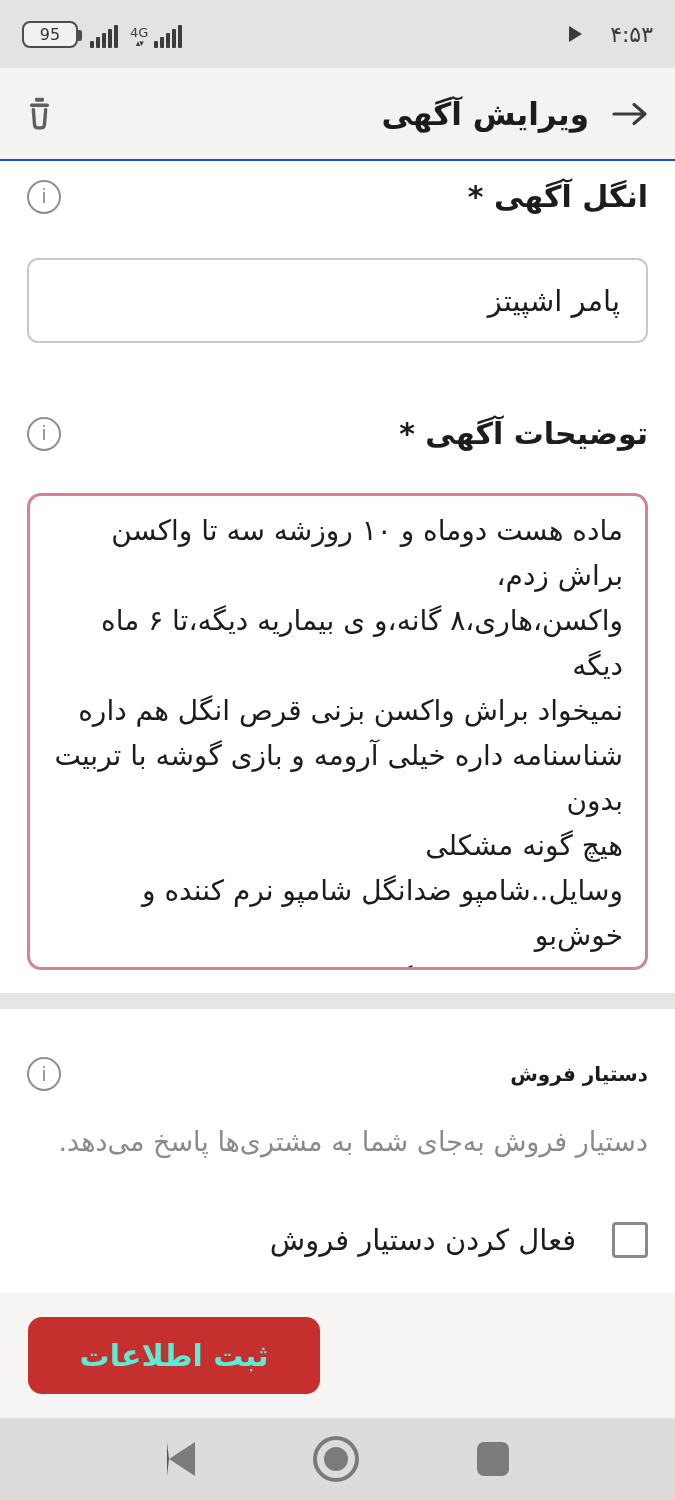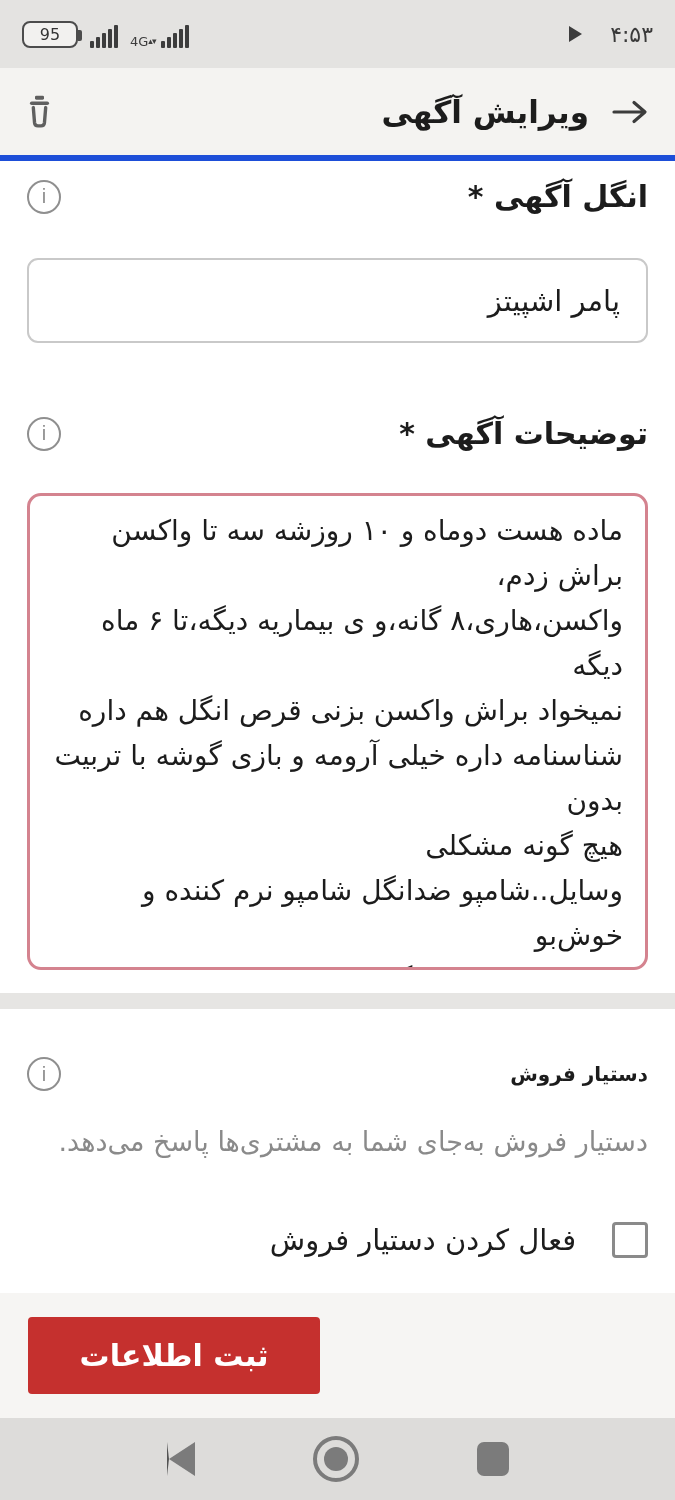--- a/index.html
+++ b/index.html
@@ -25,34 +25,34 @@
   }
   .battery::after {
     content:""; position:absolute; right:-6px; top:7px;
     width:4px; height:11px; background:#4c4c4c; border-radius:0 2px 2px 0;
   }
   .bars { display:flex; align-items:flex-end; gap:2px; }
   .bars i { display:block; width:4px; background:#3d3d3d; border-radius:1px; }
   .bars i:nth-child(1){height:7px} .bars i:nth-child(2){height:11px}
   .bars i:nth-child(3){height:15px} .bars i:nth-child(4){height:19px}
   .bars i:nth-child(5){height:23px}
-  .net-4g { display:flex; flex-direction:row; align-items:center; line-height:1; margin-right:-6px; }
+  .net-4g { display:flex; flex-direction:column; align-items:center; line-height:1; margin-right:-6px; }
   .net-4g .lbl { font-size:13px; color:#3d3d3d; }
   .net-4g .arrows { font-size:9px; color:#3d3d3d; letter-spacing:-1px; }
   .sb-right { display:flex; align-items:center; gap:28px; }
   .play-tri {
     width:0; height:0;
     border-top:8px solid transparent; border-bottom:8px solid transparent;
     border-left:13px solid #3d3d3d;
   }
   .sb-time { font-size:22px; color:#3a3a3a; direction:rtl; }
 
   
   .app-header {
-    height:93px; background:#f4f3f1; border-bottom:6px solid #1d4ed8;
+    height:93px; background:#f4f3f1; border-bottom:2px solid #1d4ed8;
     display:flex; align-items:center; justify-content:space-between;
     padding:0 26px;
   }
   .icon-btn { background:none; border:none; cursor:pointer; display:flex; align-items:center; }
   .hdr-right { display:flex; align-items:center; gap:22px; }
   .hdr-title { font-size:31px; font-weight:bold; color:#1c1c1c; direction:rtl; }
 
   
   .content { background:#fff; flex:1; display:flex; flex-direction:column; }
   .label-row {
@@ -104,22 +104,22 @@
   }
   .checkbox-label { font-size:29px; color:#1c1c1c; direction:rtl; }
 
   
   .footer {
     height:125px; background:#f6f5f3;
     display:flex; align-items:center;
   }
   .submit-btn {
     margin-left:28px; width:292px; height:77px;
-    background:#c5302e; border:none; border-radius:4px;
-    color:#ffffff; font-family:"DejaVu Sans", sans-serif;
+    background:#c5302e; border:none; border-radius:14px;
+    color:#5eead4; font-family:"DejaVu Sans", sans-serif;
     font-size:30px; font-weight:bold; direction:rtl; cursor:pointer;
   }
 
   
   .nav-bar {
     height:82px; background:#dddcda;
     display:flex; align-items:center; justify-content:center; gap:118px;
   }
   .nav-back {
     width:0; height:0; border-top:17px solid transparent;

